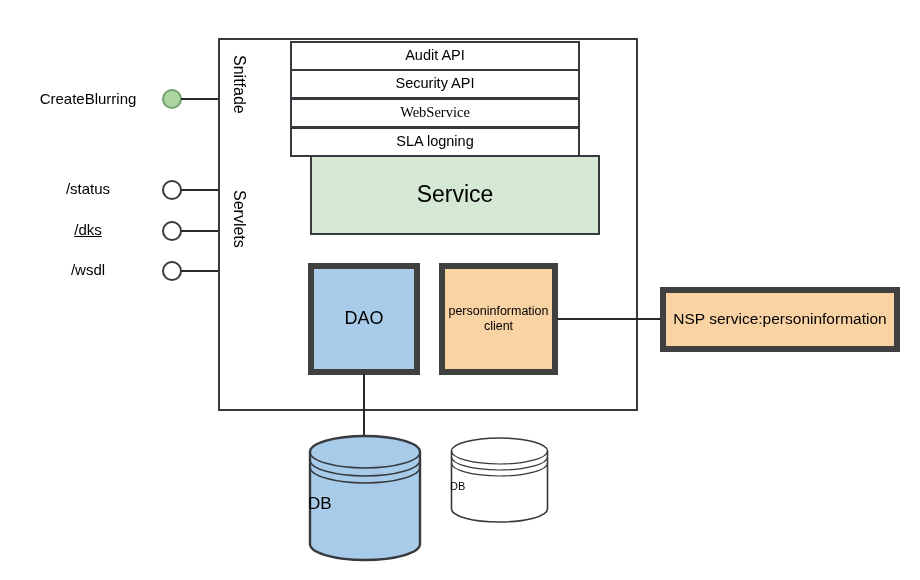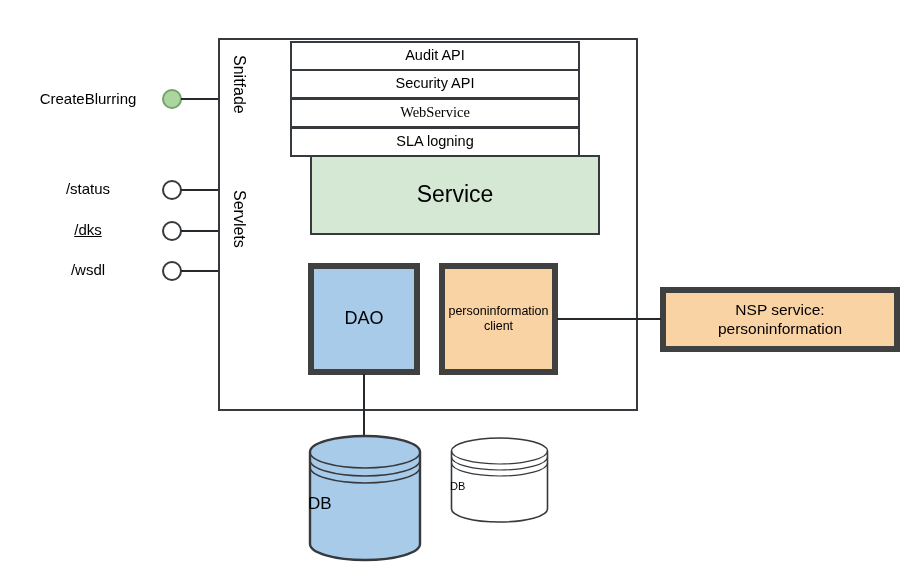--- a/index.html
+++ b/index.html
@@ -110,21 +110,21 @@
     background: #a8cbe9; font-size: 18px;
   }
   #client-box {
     left: 439px; top: 263px; width: 119px; height: 112px;
     background: #fad3a5; font-size: 12.5px;
     flex-direction: column;
   }
   #nsp-box {
     left: 660px; top: 287px; width: 240px; height: 65px;
     background: #fad3a5; font-size: 15.5px;
-    flex-direction: column;
+    flex-direction: row;
   }
 
   
   .cylinder { position: absolute; }
   .cylinder svg { display: block; overflow: visible; }
   .cyl-label {
     position: absolute;
     width: 100%;
     text-align: left;
     color: #000;

